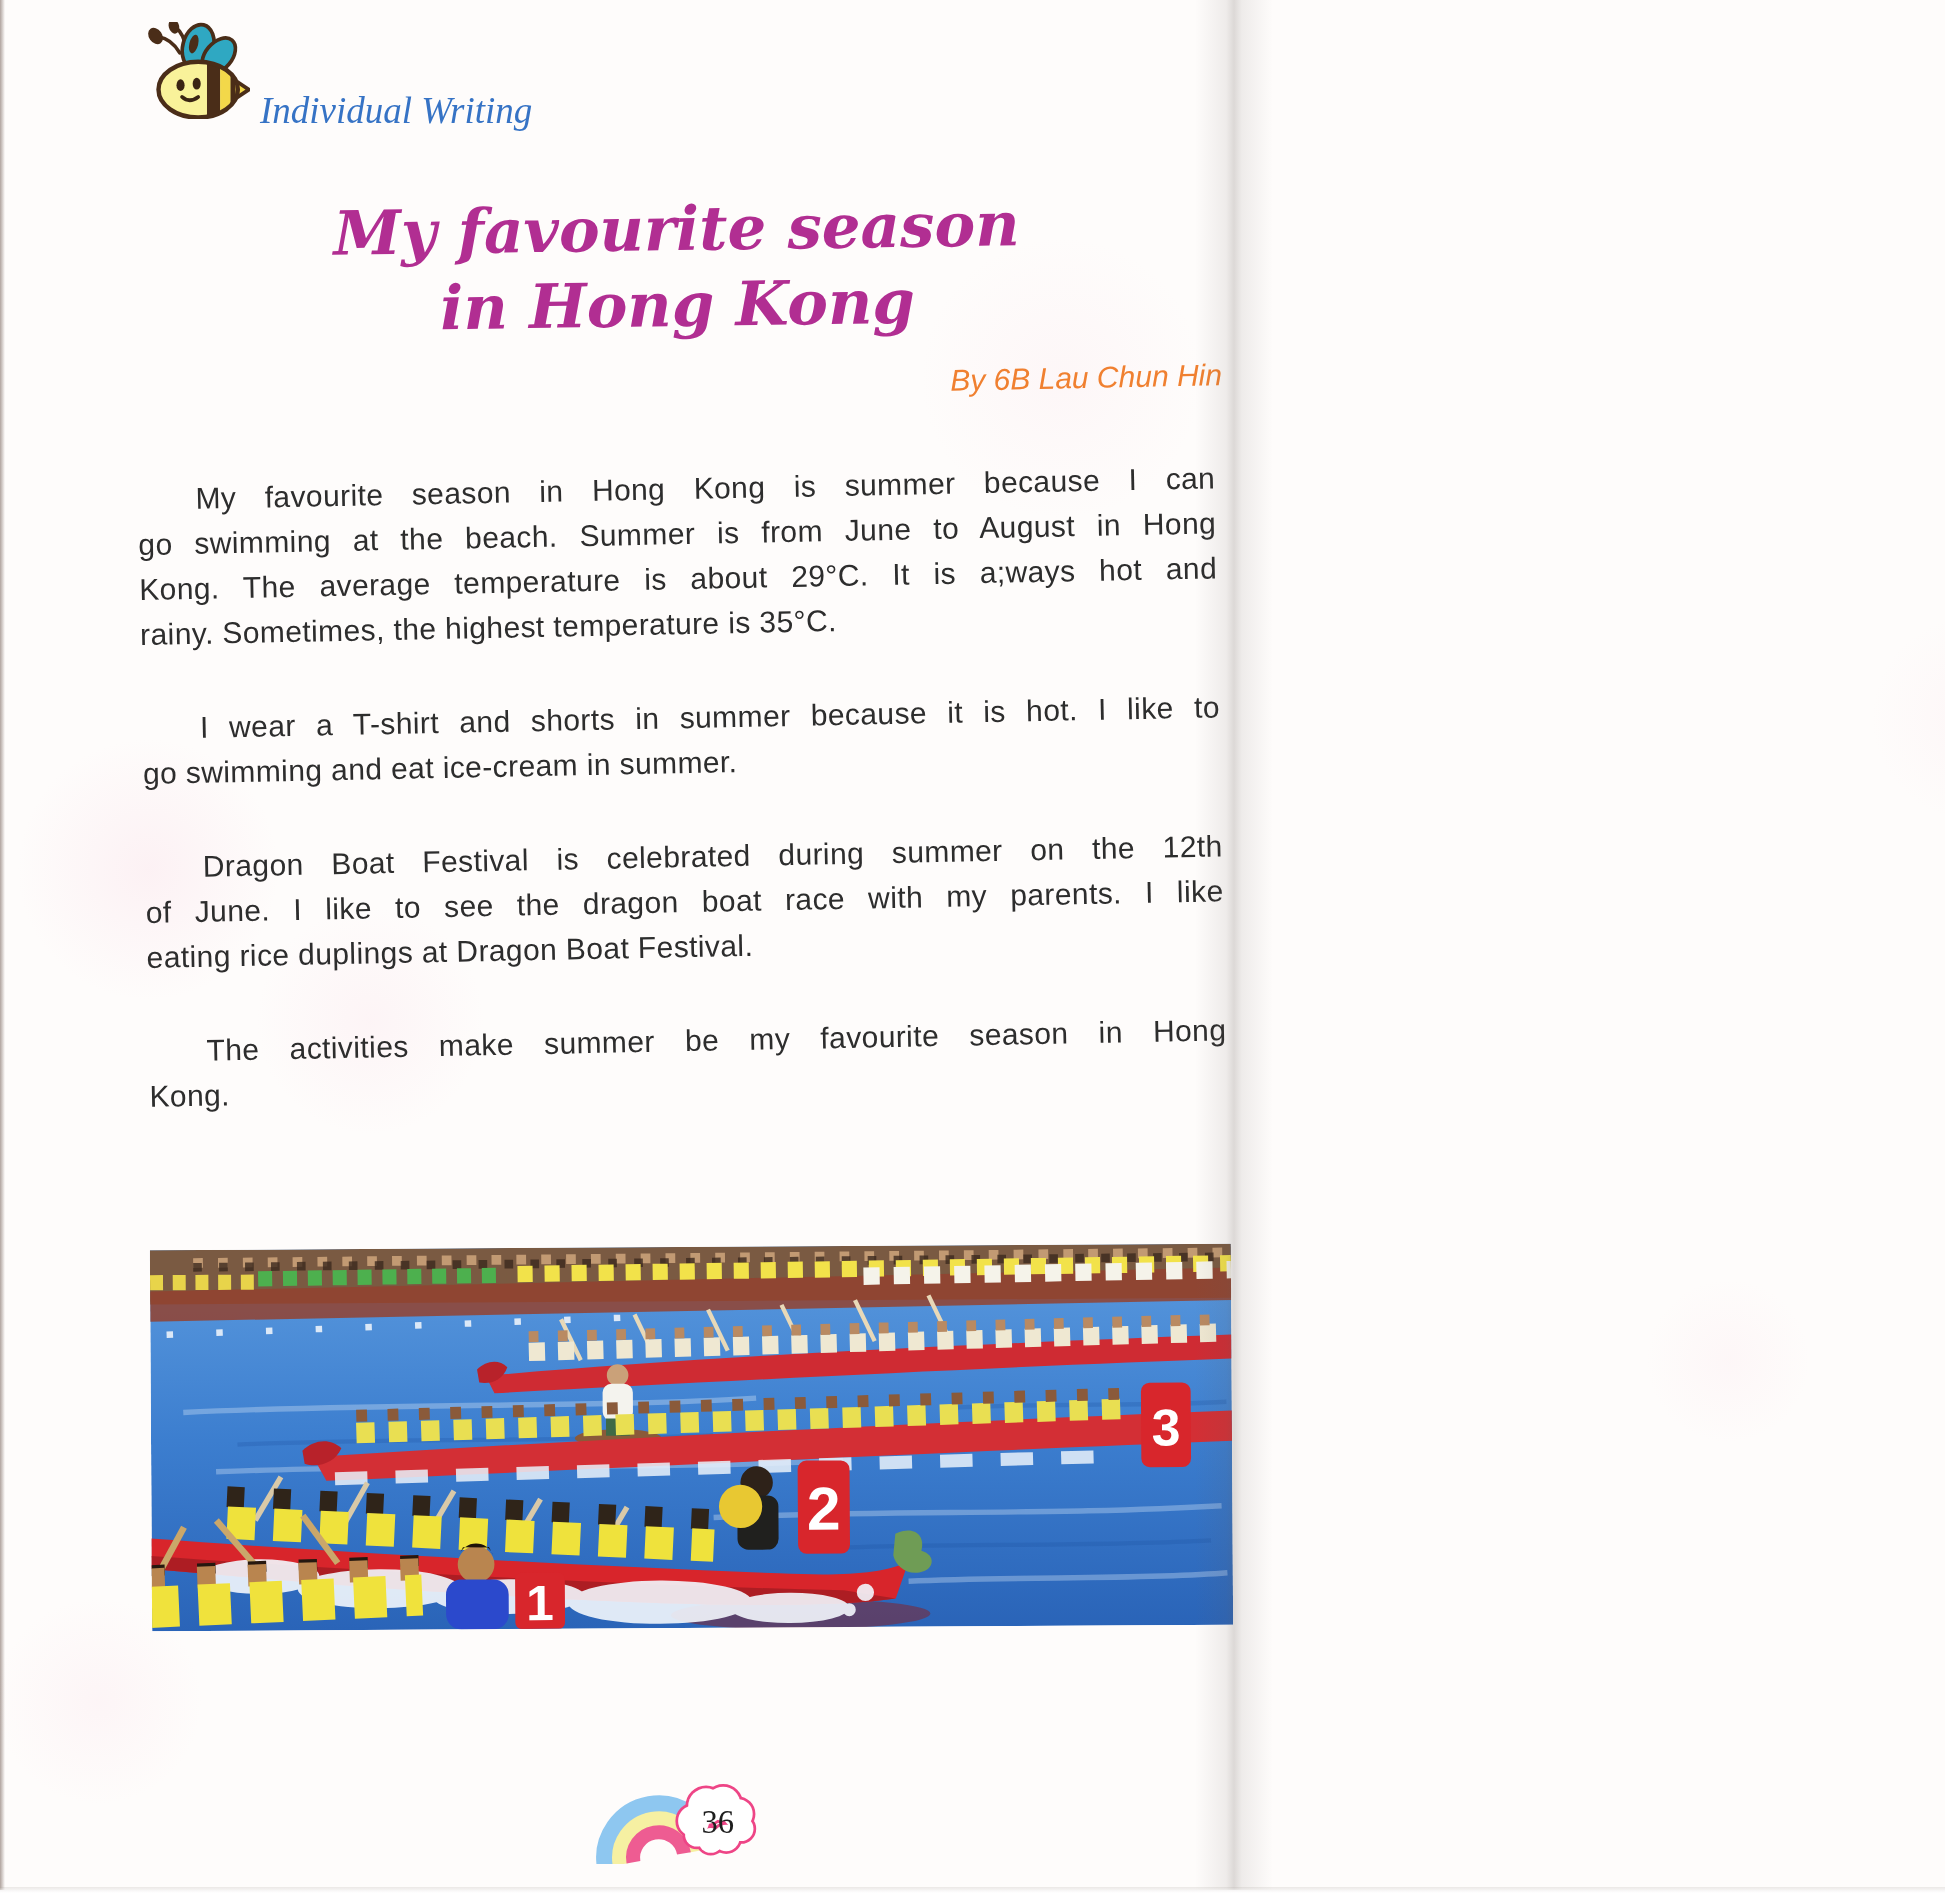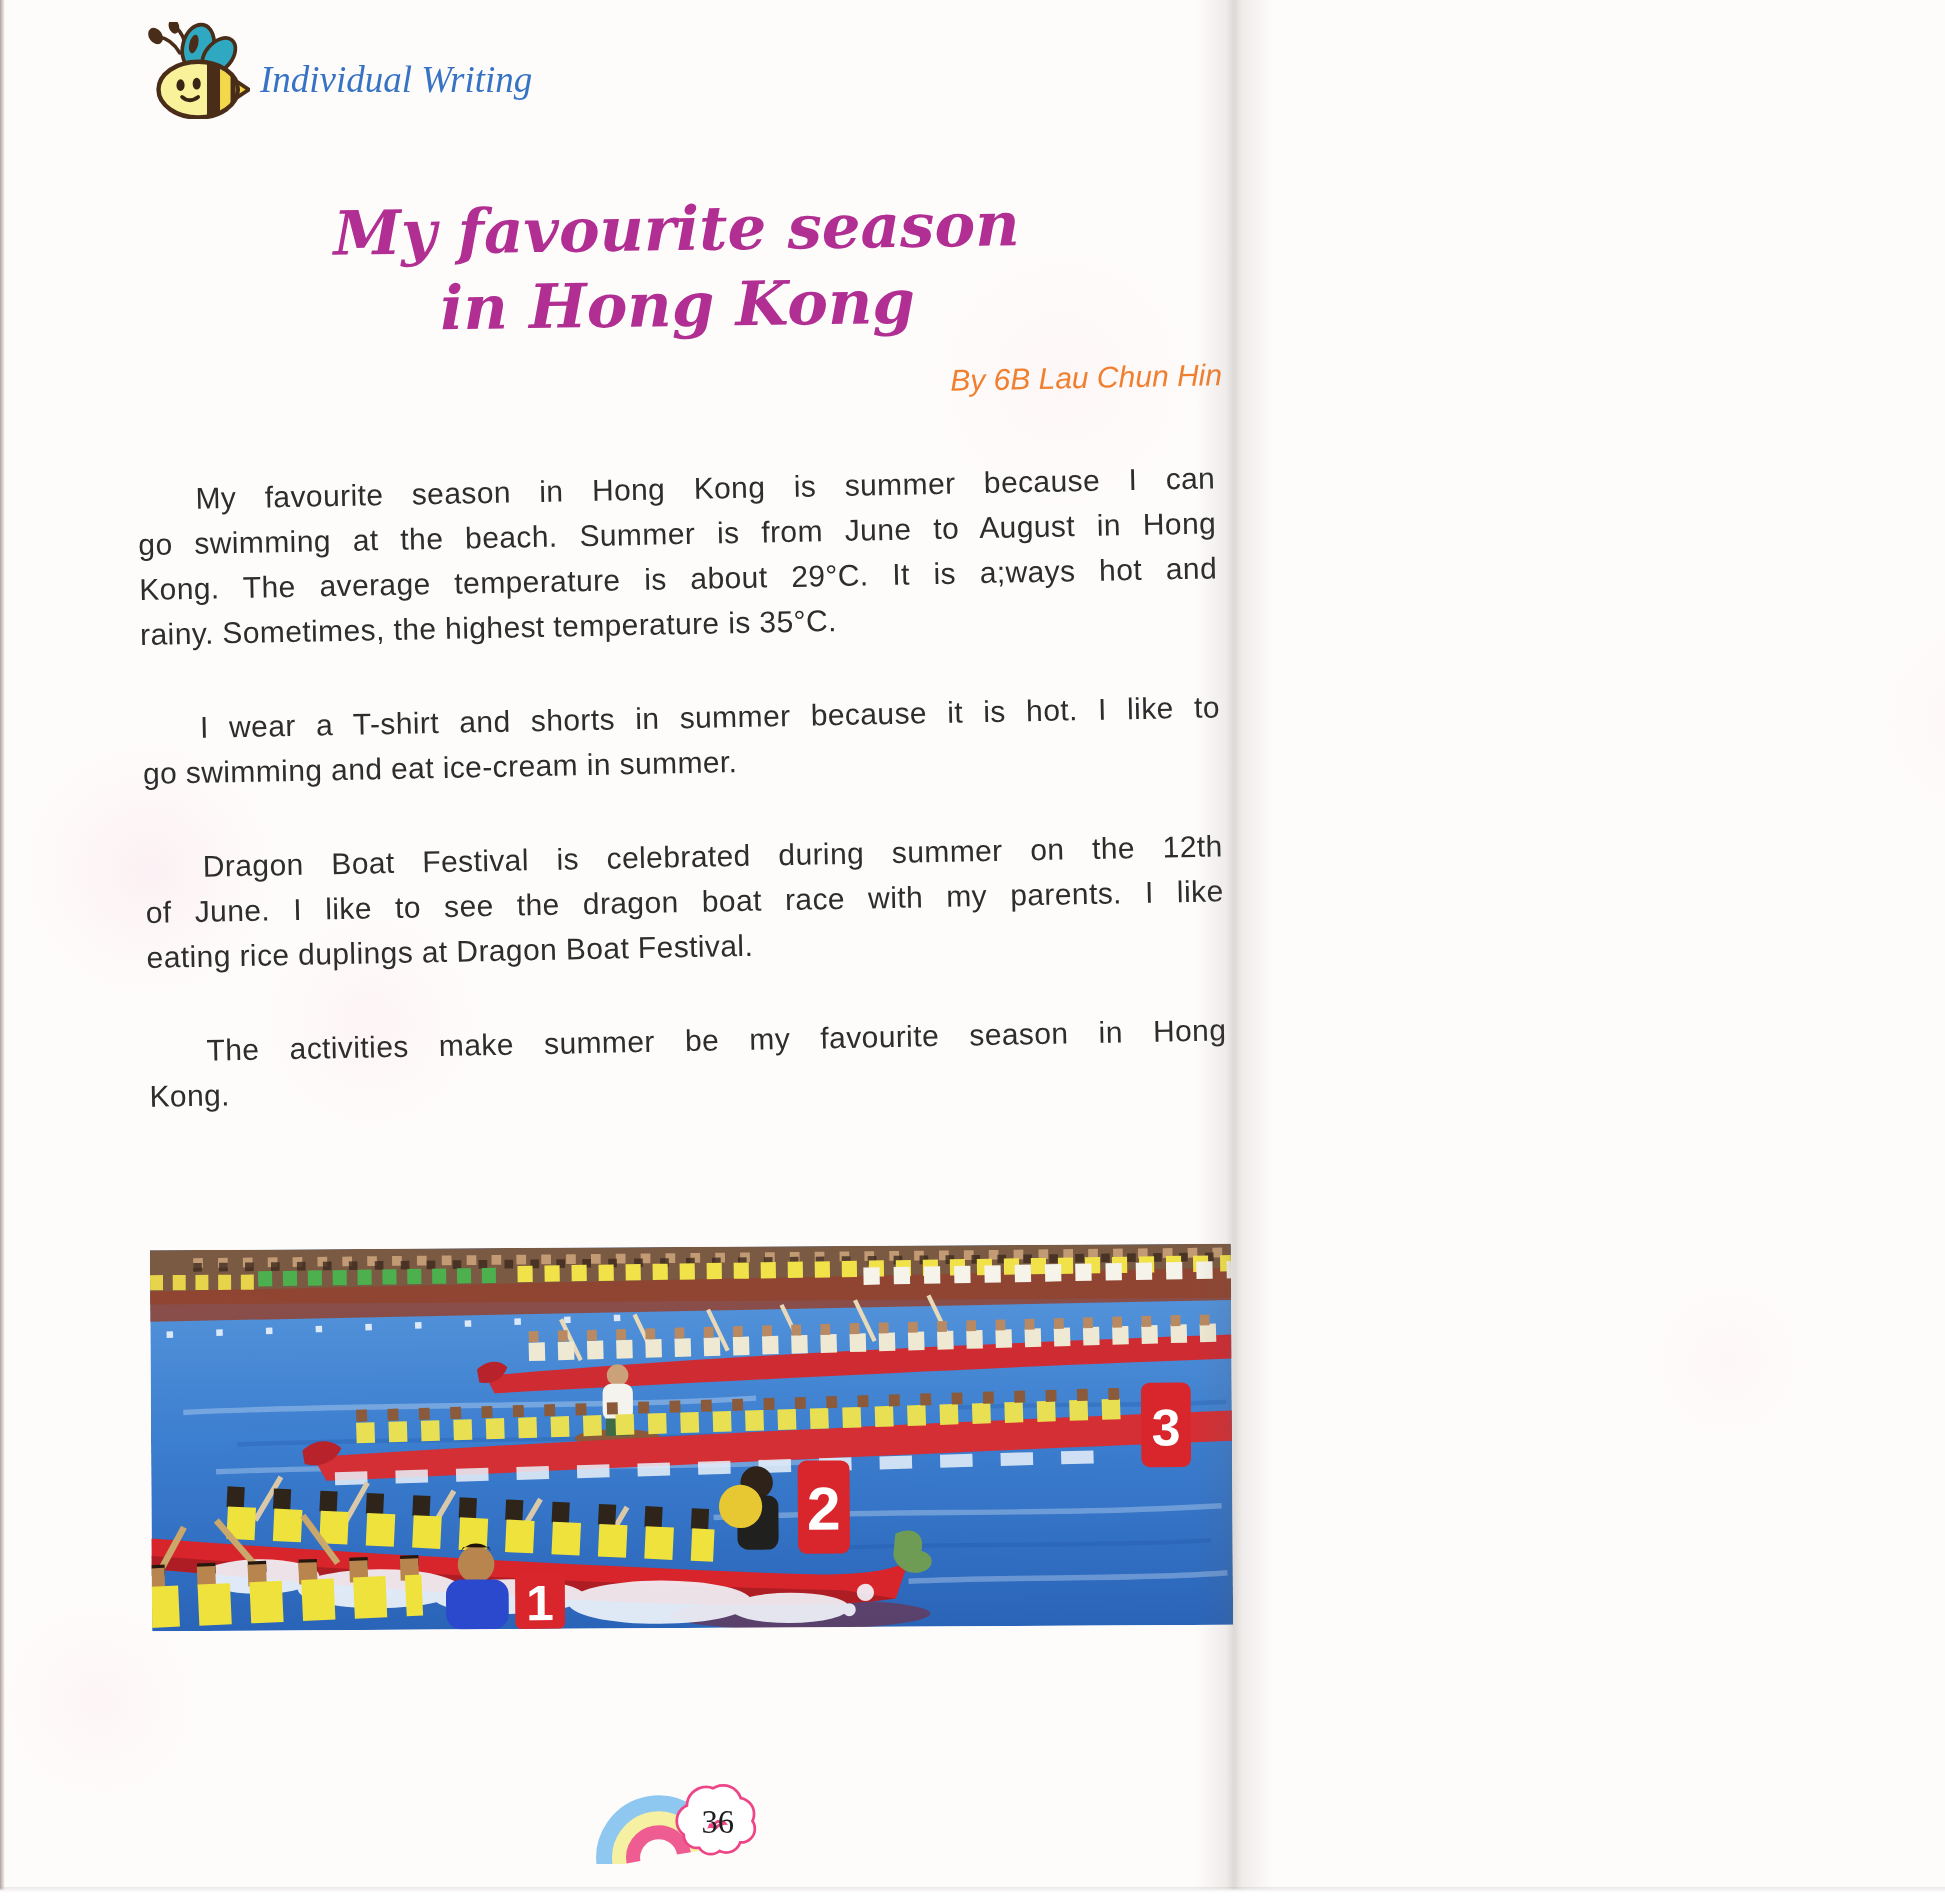--- a/index.html
+++ b/index.html
@@ -27,21 +27,21 @@
   }
   .gutter { position:absolute; left:1195px; top:0; width:78px; height:1890px;
     background:linear-gradient(to right, rgba(0,0,0,0) 0%, rgba(100,90,85,0.10) 40%,
       rgba(100,90,85,0.22) 50%, rgba(100,90,85,0.10) 60%, rgba(0,0,0,0) 100%); }
   .scan-left { position:absolute; left:0; top:0; width:5.4px; height:1890px;
     background:linear-gradient(to right, rgba(80,55,45,0.45), rgba(80,55,45,0)); }
   .scan-bottom { position:absolute; left:0; top:1887px; width:2470px; height:12.5px;
     background:linear-gradient(to bottom, rgba(120,110,100,0.14), #ffffff 45%); }
 
   .header-label { position:absolute; font-family:"Liberation Serif", serif;
-    font-style:italic; font-size:37px; color:var(--header_blue,#3673c5); white-space:nowrap; }
+    font-style:italic; font-size:37px; color:var(--header_blue,#3673c5); white-space:nowrap;margin-top:31px; }
   .header-label.hl-left  { left:260px;  top:58px; }
   .bee { position:absolute; width:111px; height:97px; }
   .bee-left  { left:139px;  top:22px; }
 
   .title { position:absolute; width:1058px; text-align:center;
     font-family:"DejaVu Serif","Liberation Serif",serif; font-weight:700; font-style:italic;
     font-size:61px; line-height:76px; color:var(--title_magenta,#b12e92); }
   .title-left  { left:148px;  top:191px; transform:rotate(-0.8deg); }
 
   .byline { position:absolute; width:370px; text-align:right; font-style:italic;

